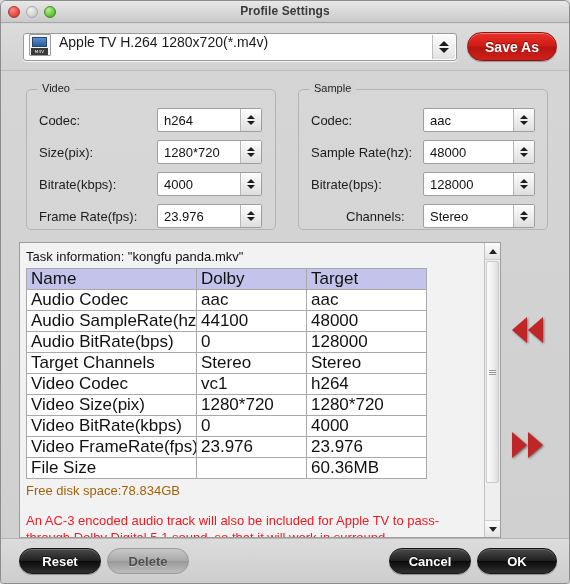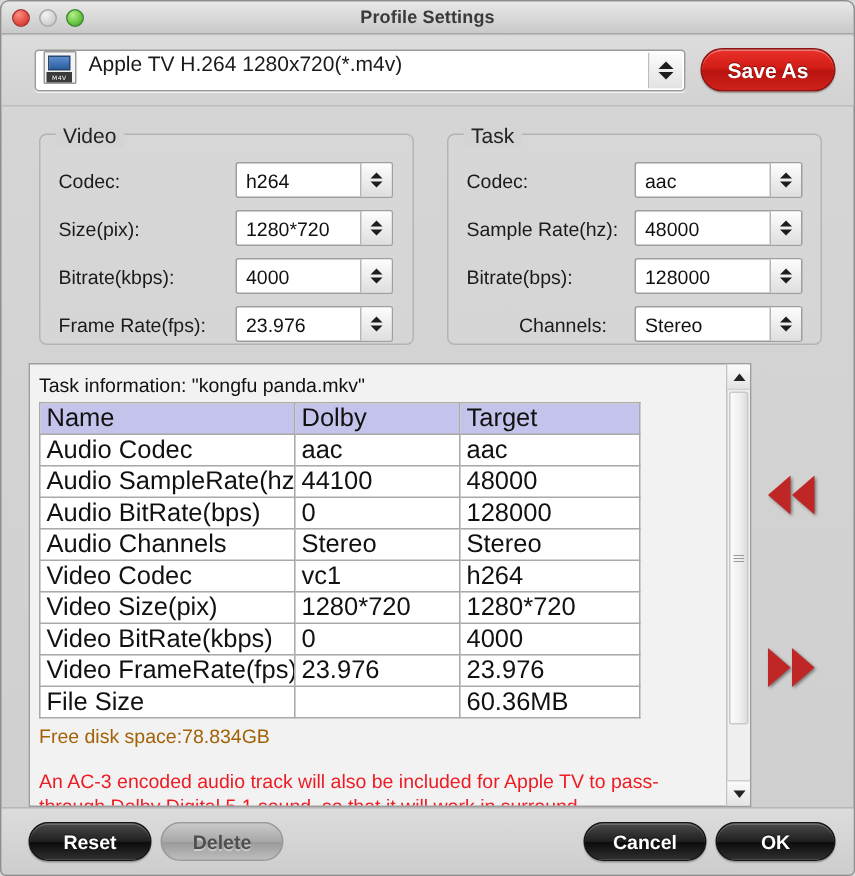--- a/index.html
+++ b/index.html
@@ -82,21 +82,21 @@
     cursor:pointer;
   }
 
   
   .group{
     position:absolute;border:1px solid #b4b4b4;border-radius:5px;
     box-sizing:border-box;background:rgba(255,255,255,.06);
   }
   .group-title{
     position:absolute;top:-8px;left:10px;padding:0 5px;
-    background:#d4d4d4;font-size:14px;color:#222;
+    background:#d4d4d4;font-size:11px;color:#222;
   }
   #videoGroup{left:25px;top:88px;width:250px;height:141px;}
   #audioGroup{left:297px;top:88px;width:250px;height:141px;}
   .field{position:absolute;height:24px;display:flex;align-items:center;}
   .flabel{font-size:13px;color:#1b1b1b;white-space:nowrap;}
   .fbox{
     position:absolute;height:24px;box-sizing:border-box;
     background:#fff;border:1px solid #9e9e9e;border-radius:2px;
     display:flex;align-items:center;
   }
@@ -261,21 +261,21 @@
     <div class="fbox" style="left:130px;top:114px;width:105px;">
       <span class="val">23.976</span>
       <span class="fstep">
           <span class="tri-up"></span>
           <span class="tri-dn"></span>
         </span>
     </div>
   </div>
 
   <div class="group" id="audioGroup">
-    <div class="group-title">Task</div>
+    <div class="group-title">Sample</div>
 
     <div class="field" style="left:12px;top:18px;">
         <span class="flabel">Codec:</span>
       </div>
     <div class="fbox" style="left:124px;top:18px;width:112px;">
       <span class="val">aac</span>
       <span class="fstep">
           <span class="tri-up"></span>
           <span class="tri-dn"></span>
         </span>
@@ -341,21 +341,21 @@
             <td>Audio SampleRate(hz)</td>
             <td>44100</td>
             <td>48000</td>
           </tr>
           <tr>
             <td>Audio BitRate(bps)</td>
             <td>0</td>
             <td>128000</td>
           </tr>
           <tr>
-            <td>Audio Channels</td>
+            <td>Target Channels</td>
             <td>Stereo</td>
             <td>Stereo</td>
           </tr>
           <tr>
             <td>Video Codec</td>
             <td>vc1</td>
             <td>h264</td>
           </tr>
           <tr>
             <td>Video Size(pix)</td>

